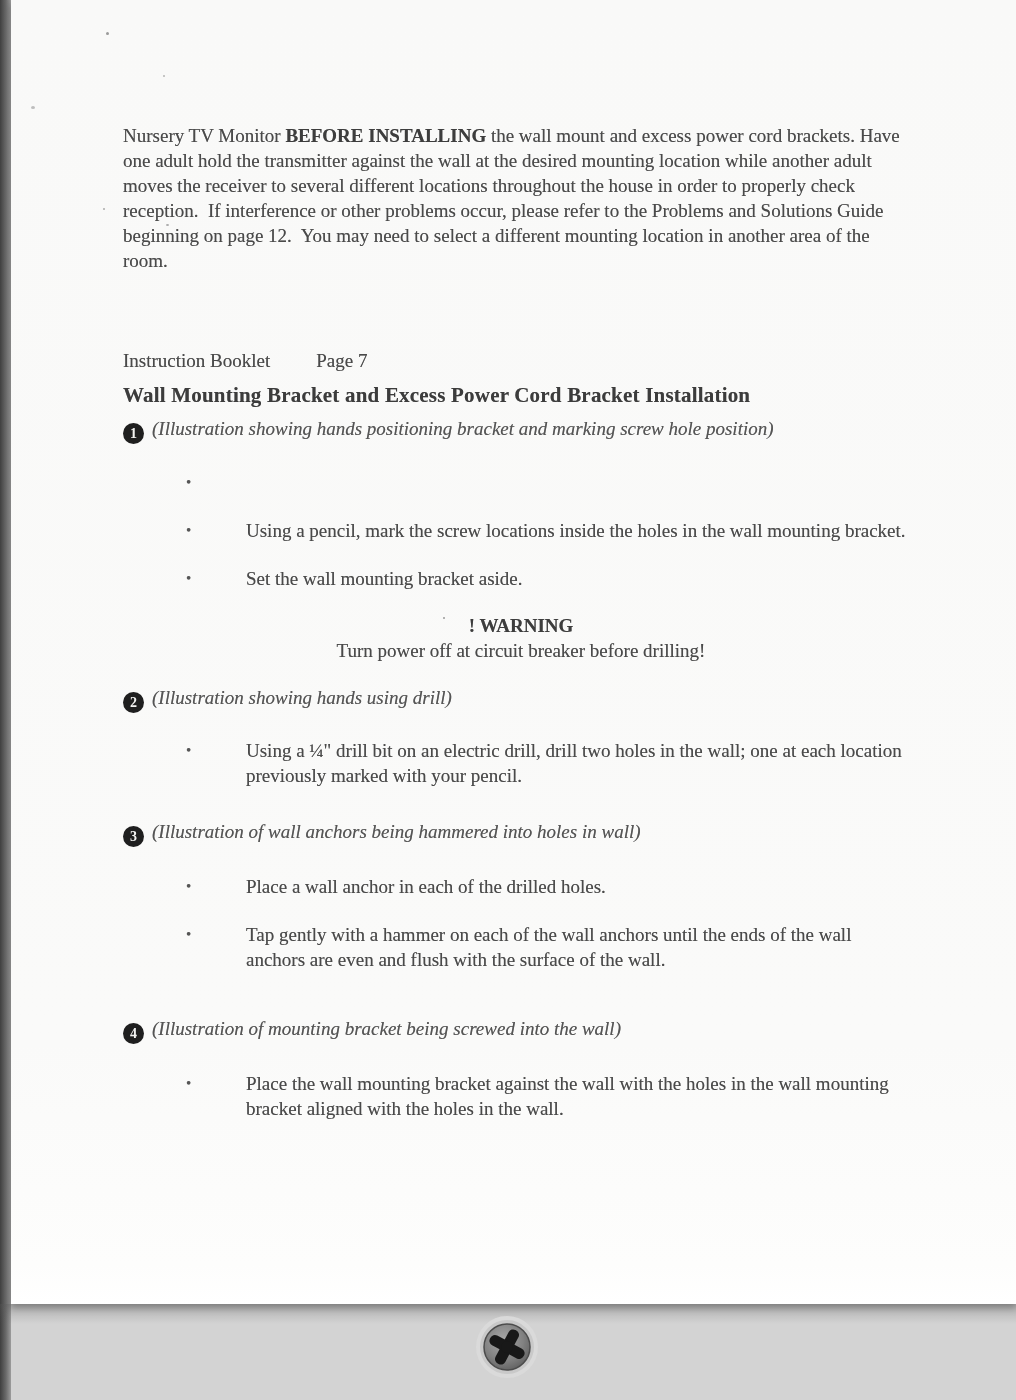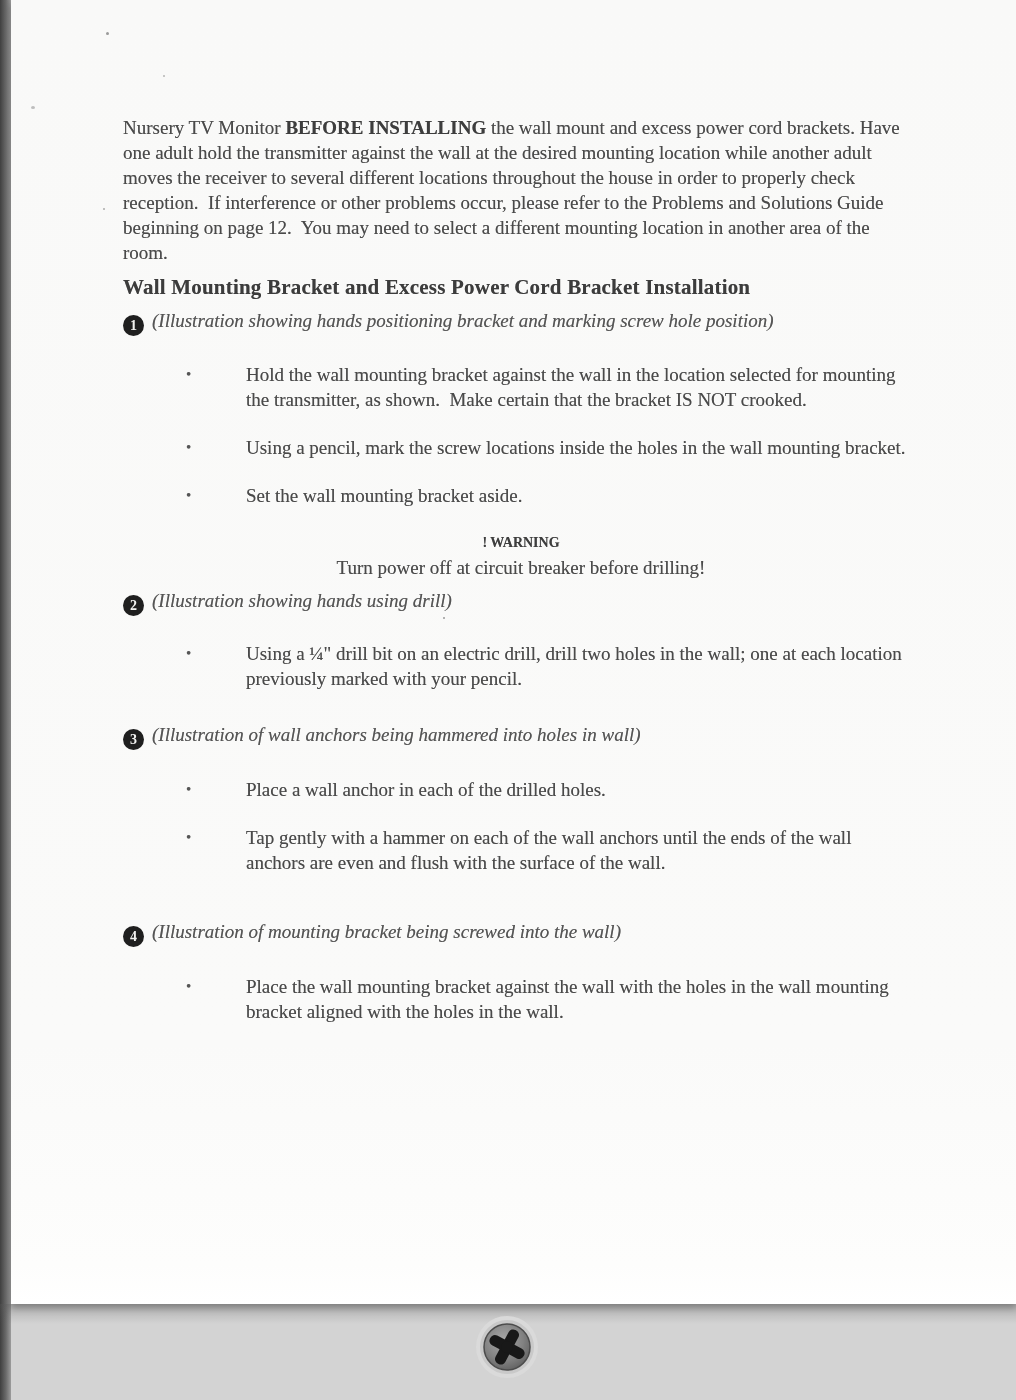--- a/index.html
+++ b/index.html
@@ -26,21 +26,21 @@
     z-index: 2;
     box-shadow: 0 4px 7px rgba(0,0,0,0.28);
   }
   .paper-bottom-shadow {
     position: absolute; left: 0; top: 1304px; width: 1016px; height: 20px;
     background: linear-gradient(180deg, rgba(90,90,90,0.30), rgba(90,90,90,0));
     z-index: 1;
   }
 
   .content {
-    position: absolute; left: 112px; top: 8px; width: 800px;
+    position: absolute; left: 112px; top: 16px; width: 800px;
     color: #4a4a4a;
     font-size: 19px; line-height: 25px;
     text-shadow: 0 0 0.6px rgba(80,80,80,0.55);
   }
 
   .intro { margin-top: 107px; width: 796px; white-space: pre-wrap; }
   .intro strong { font-weight: bold; color: #3d3d3d; }
 
   .booklet-line { margin-top: 75px; }
   .booklet-line .page-label { margin-left: 46px; }
@@ -64,23 +64,23 @@
   .bullet-row { display: flex; margin-left: 63px; }
   .bullet-row .bullet-dot {
     width: 60px; flex: 0 0 60px; font-size: 15px; line-height: 25px; color: #555;
   }
   .bullet-row .bullet-text { width: 660px; white-space: pre-wrap; }
 
   .m-first { margin-top: 26px; }
   .m-next  { margin-top: 23px; }
 
   .warning { margin-top: 22px; width: 796px; text-align: center; }
-  .warning-title { font-weight: bold; color: #3d3d3d; font-size: 14px; }
+  .warning-title { font-weight: bold; color: #3d3d3d; font-size: 19px; }
 
-  .step2-caption { margin-top: 8px; }
+  .step2-caption { margin-top: 22px; }
   .step3-caption { margin-top: 31px; }
   .step4-caption { margin-top: 44px; }
   .s2-bullet { margin-top: 25px; }
   .s3-bullet1 { margin-top: 27px; }
   .s3-bullet2 { margin-top: 23px; }
   .s4-bullet { margin-top: 27px; }
 
   
   .speck { position: absolute; border-radius: 50%; background: #9a9a9a; z-index: 3; }
   .speck.s1 { left: 95px;  top: 32px;  width: 3px; height: 3px; }
@@ -98,29 +98,31 @@
 
 <div class="scene">
 
   <div class="edge-strip"></div>
 
   <div class="paper">
     <div class="content">
 
       <p class="intro"><span>Nursery TV Monitor </span><strong>BEFORE INSTALLING</strong><span> the wall mount and excess power cord brackets. Have one adult hold the transmitter against the wall at the desired mounting location while another adult moves the receiver to several different locations throughout the house in order to properly check reception.  If interference or other problems occur, please refer to the Problems and Solutions Guide beginning on page 12.  You may need to select a different mounting location in another area of the room.</span></p>
 
+      <div class="booklet-line">
+        <span>Instruction Booklet</span><span class="page-label">Page 7</span>
+      </div>
 
       <h1 class="section-title">Wall Mounting Bracket and Excess Power Cord Bracket Installation</h1>
 
       <div class="step-caption">
         <span class="step-badge">1</span><span class="caption-text">(Illustration showing hands positioning bracket and marking screw hole position)</span>
       </div>
       <div class="bullet-row m-first">
         <span class="bullet-dot">•</span>
-        <span class="bullet-text">Hold the wall mounting bracket against the wall in the location selected for mounting the transmitter, as shown.  Make certain that the bracket IS NOT crooked.</span>
       </div>
       <div class="bullet-row m-next">
         <span class="bullet-dot">•</span>
         <span class="bullet-text">Using a pencil, mark the screw locations inside the holes in the wall mounting bracket.</span>
       </div>
       <div class="bullet-row m-next">
         <span class="bullet-dot">•</span>
         <span class="bullet-text">Set the wall mounting bracket aside.</span>
       </div>
 

